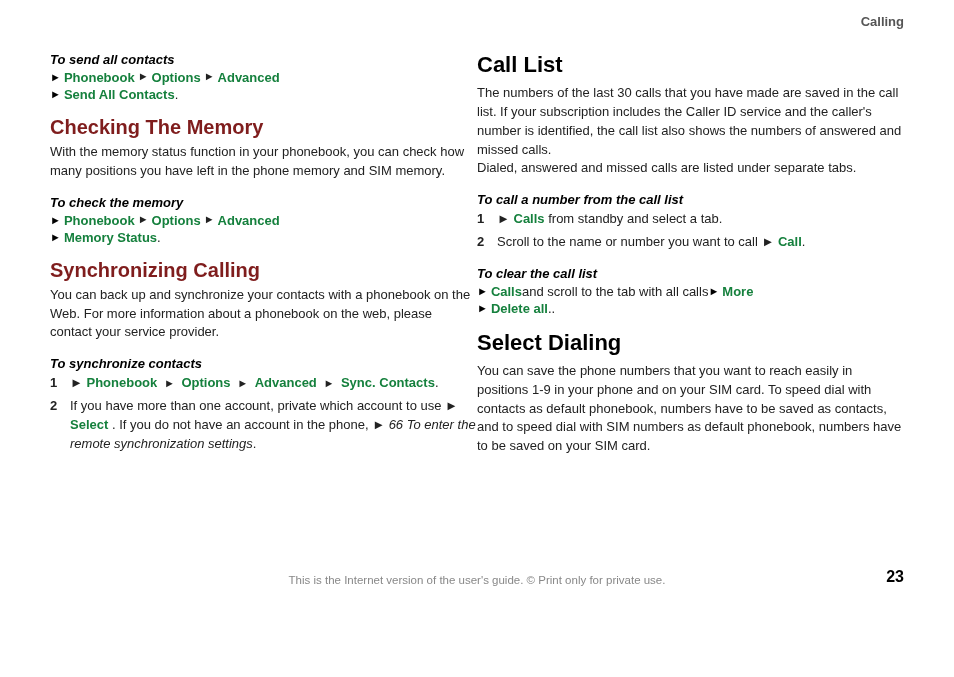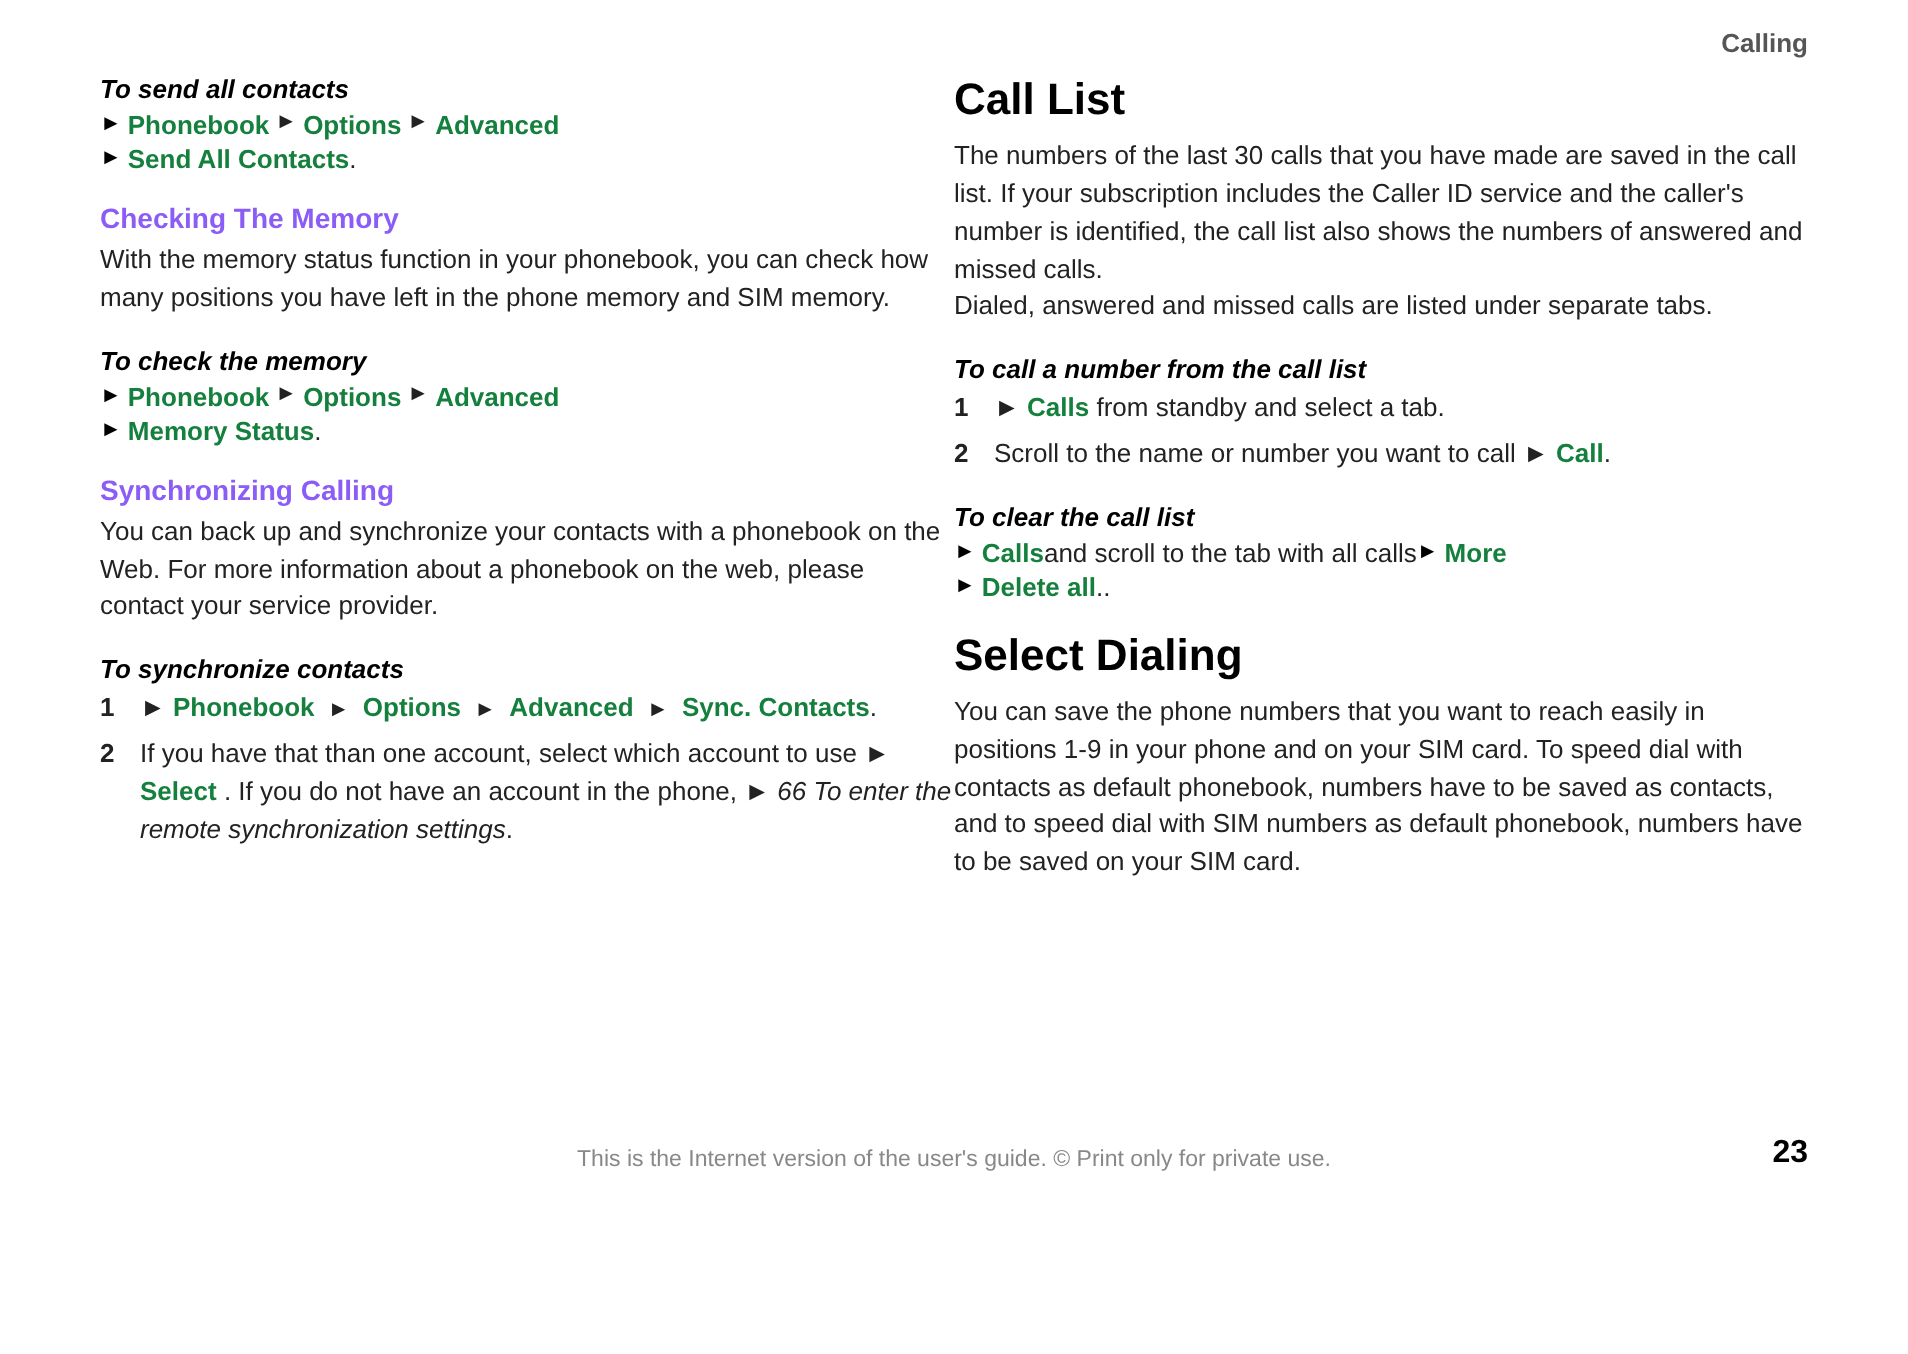--- a/index.html
+++ b/index.html
@@ -21,34 +21,34 @@
     .page-header {
       position: absolute;
       top: 14px;
       right: 50px;
       font-size: 13px;
       font-weight: bold;
       color: #555;
     }
     .content {
       display: flex;
-      margin-top: 7px;
+      margin-top: 22px;
     }
     .left-col {
       flex: 1;
       max-width: 440px;
     }
     .right-col {
       flex: 1;
     }
     .section-title {
-      font-size: 14px;
+      font-size: 20px;
       font-weight: bold;
       margin-bottom: 4px;
-      color: #8b5cf6;
+      color: #7f1d1d;
     }
     .italic-bold-title {
       font-size: 13px;
       font-weight: bold;
       font-style: italic;
       margin-bottom: 3px;
       color: #000;
     }
     .section-body {
       font-size: 13px;
@@ -189,21 +189,21 @@
             <span class="nav-separator">►</span>
             <span class="nav-link">Advanced</span>
             <span class="nav-separator">►</span>
             <span class="nav-link">Sync. Contacts</span><span>.</span>
           </div>
         </div>
 
         <div class="numbered-step">
           <span class="step-num">2</span>
           <div class="step-content">
-            <span>If you have that than one account, select which account to use </span>
+            <span>If you have more than one account, private which account to use </span>
             <span class="arrow">►</span>
             <span class="nav-link">Select</span>
             <span>. If you do not have an account in the phone, </span>
             <span style="font-weight:bold;">►</span>
             <span> <em><span>66 To enter the remote synchronization settings</span></em>.</span>
           </div>
         </div>
       </div>
 
     </div>

